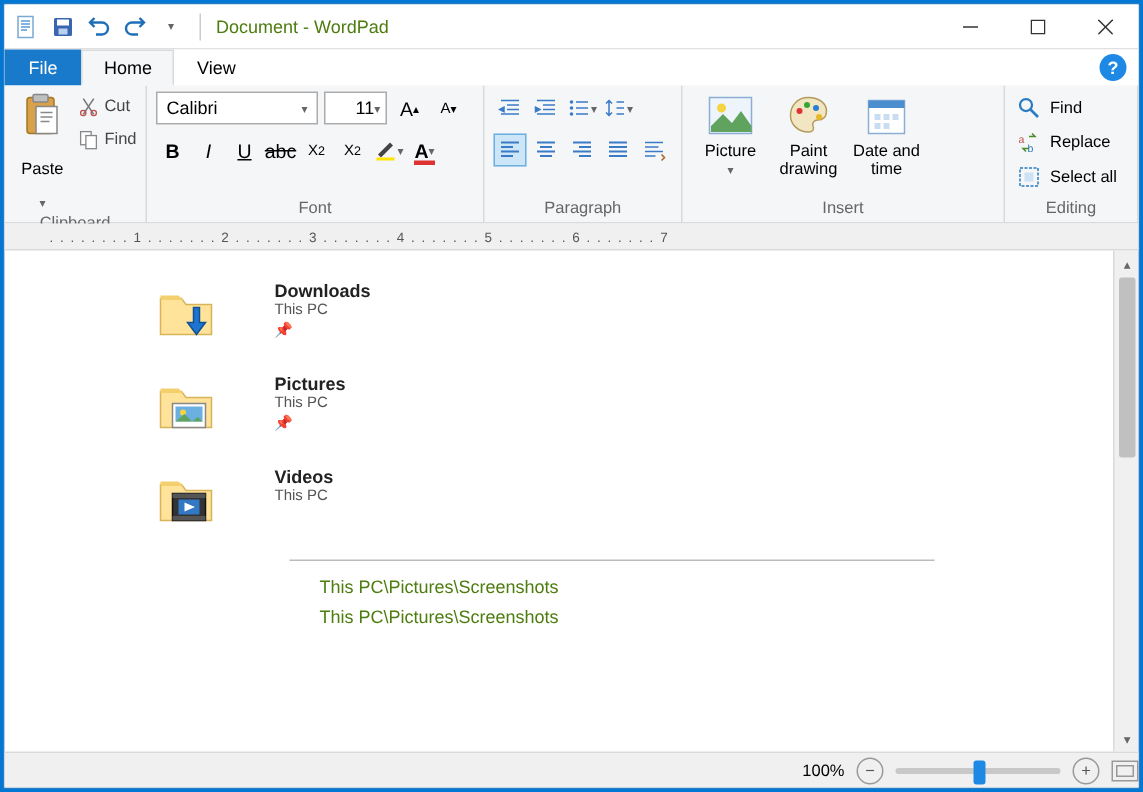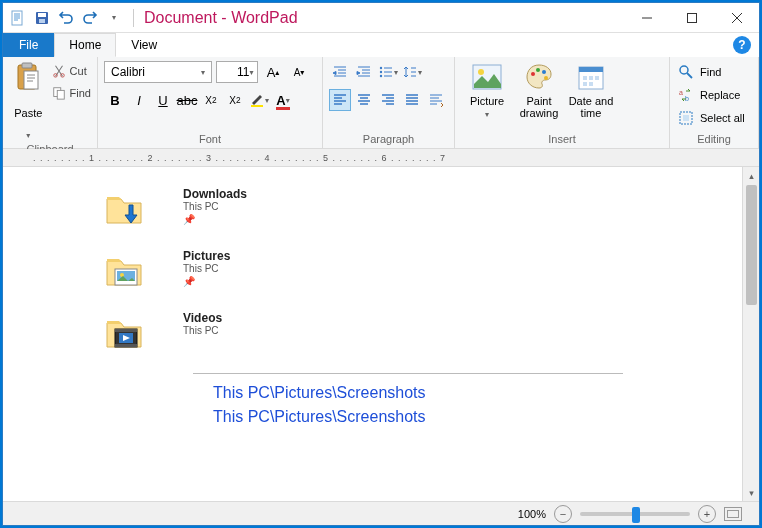--- a/index.html
+++ b/index.html
@@ -4,21 +4,21 @@
 <style>
 * { box-sizing: border-box; margin: 0; padding: 0; font-family: "Segoe UI", Tahoma, sans-serif; }
 body { width: 762px; height: 528px; background: #0078d4; padding: 2px; overflow: hidden; }
 .window { width: 100%; height: 100%; background: #fff; border: 1px solid #2a7bc3; display: flex; flex-direction: column; }
 
 
 .titlebar { height: 30px; background: #fff; display: flex; align-items: center; border-bottom: 1px solid #e0e0e0; }
 .qat { display: flex; align-items: center; gap: 2px; padding: 0 4px; }
 .qat-btn { width: 22px; height: 22px; display: flex; align-items: center; justify-content: center; cursor: pointer; }
 .qat-sep { width: 1px; height: 18px; background: #ccc; margin: 0 4px; }
-.title-text { font-size: 16px; color: #be185d; margin-left: 6px; }
+.title-text { font-size: 12px; color: #4d7c0f; margin-left: 6px; }
 .titlebar-spacer { flex: 1; }
 .win-controls { display: flex; }
 .win-btn { width: 45px; height: 30px; display: flex; align-items: center; justify-content: center; cursor: pointer; }
 
 
 .tabs-row { height: 24px; background: #fff; display: flex; align-items: stretch; }
 .file-tab { background: #1979ca; color: #fff; font-size: 12px; padding: 0 16px; display: flex; align-items: center; cursor: pointer; }
 .tab { font-size: 12px; padding: 0 14px; display: flex; align-items: center; cursor: pointer; border: 1px solid transparent; }
 .tab.active { border: 1px solid #dadada; border-bottom: 1px solid #f5f6f7; background: #f5f6f7; position: relative; }
 .tabs-spacer { flex: 1; }
@@ -74,24 +74,24 @@
 .scroll-arr.bot { bottom: 0; }
 
 .folder-row { display: flex; align-items: flex-start; gap: 10px; margin-bottom: 20px; }
 .folder-ico { width: 42px; height: 42px; position: relative; }
 .folder-txt { display: flex; flex-direction: column; margin-left: 28px; }
 .folder-name { font-size: 12px; font-weight: 600; color: #222; }
 .folder-loc { font-size: 10px; color: #555; }
 .pin { font-size: 10px; color: #777; margin-top: 2px; }
 
 .hr { border-top: 1px solid #bbb; width: 430px; margin: 12px 0 10px 90px; }
-.path-line { font-size: 16px; color: #1d4ed8; margin-left: 110px; margin-bottom: 6px; }
-
-
-.statusbar { height: 24px; background: #f0f0f0; border-top: 1px solid #dadada; display: flex; align-items: center; justify-content: flex-end; gap: 8px; padding: 0 17px; font-size: 11px; }
+.path-line { font-size: 12px; color: #4d7c0f; margin-left: 110px; margin-bottom: 6px; }
+
+
+.statusbar { height: 24px; background: #f0f0f0; border-top: 1px solid #dadada; display: flex; align-items: center; justify-content: flex-end; gap: 8px; padding: 0 0; font-size: 11px; }
 .zoom-slider { width: 110px; height: 4px; background: #c8c8c8; position: relative; border-radius: 2px; }
 .zoom-thumb { position: absolute; top: -5px; left: 52px; width: 8px; height: 16px; background: #1e88e5; border-radius: 2px; }
 .zoom-btn { width: 18px; height: 18px; border: 1px solid #999; border-radius: 50%; display: flex; align-items: center; justify-content: center; cursor: pointer; color: #555; }
 
 .dd-arrow { font-size: 8px; color: #666; }
 </style>
 </head>
 <body>
 
 <div class="window">

